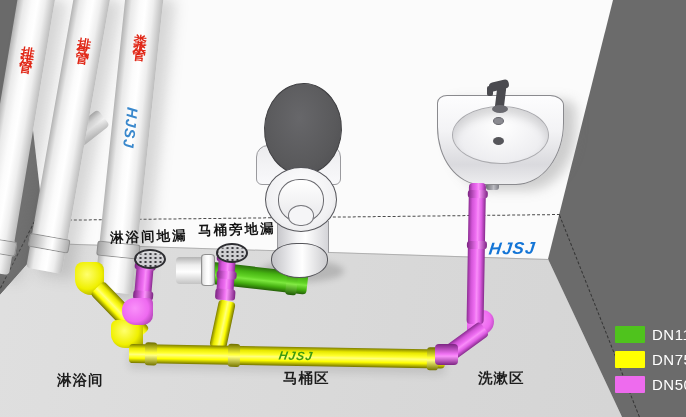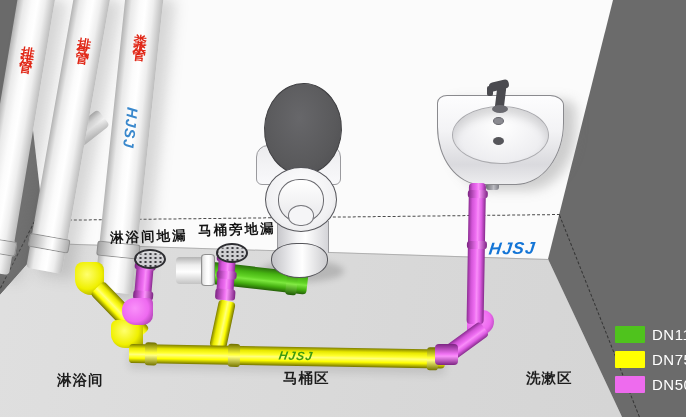--- a/index.html
+++ b/index.html
@@ -203,21 +203,21 @@
   <div class="abs grate" style="left:134px;top:249px;width:28px;height:16px;"></div>
   <div class="abs grate" style="left:216px;top:243px;width:28px;height:16px;"></div>
 
   <div class="abs lbl" style="left:110px;top:228px;transform:rotate(-2deg);">淋浴间地漏</div>
   <div class="abs lbl" style="left:198px;top:221px;transform:rotate(-2deg);">马桶旁地漏</div>
 
   <div class="abs wm wm-wall">HJSJ</div>
 
   <div class="abs area" style="left:57px;top:371px;text-align:center;">淋浴间</div>
   <div class="abs area" style="left:283px;top:369px;">马桶区</div>
-  <div class="abs area" style="left:526px;top:369px;">洗漱区</div>
+  <div class="abs area" style="left:478px;top:369px;">洗漱区</div>
 
   <div class="abs legend-row" style="left:615px;top:326px;">
     <div class="legend-swatch" style="background-color: rgb(79, 195, 29);"></div>
     <span class="legend-label">DN110</span>
   </div>
   <div class="abs legend-row" style="left:615px;top:351px;">
     <div class="legend-swatch" style="background-color: rgb(255, 255, 0);"></div>
     <span class="legend-label">DN75</span>
   </div>
   <div class="abs legend-row" style="left:615px;top:376px;">

